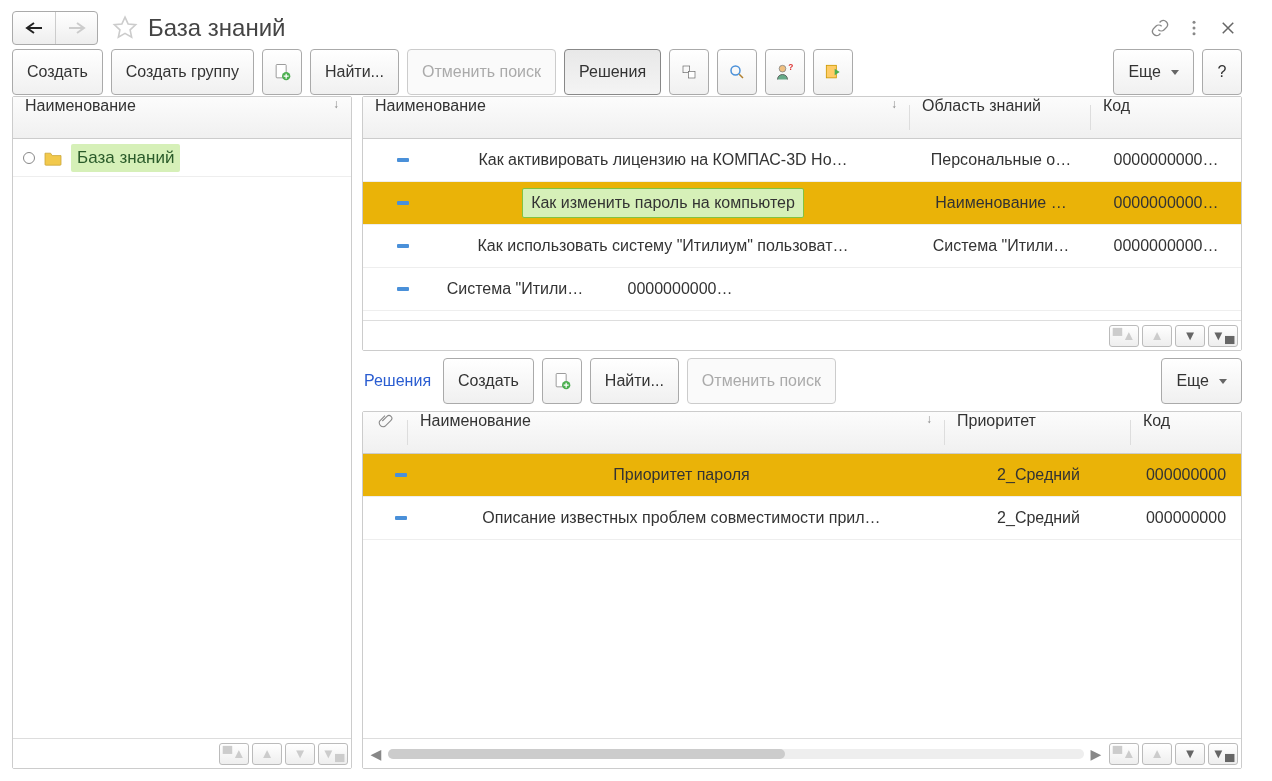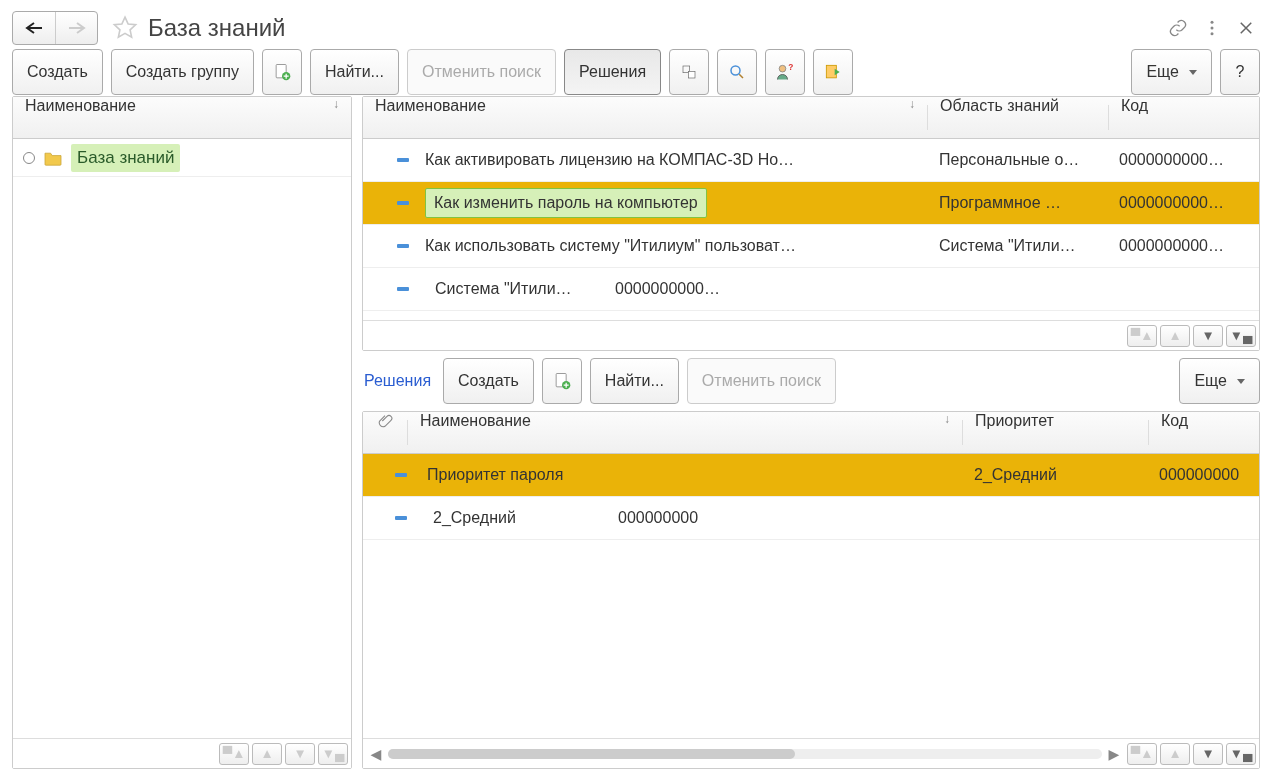--- a/index.html
+++ b/index.html
@@ -1,17 +1,17 @@
 <!DOCTYPE html>
 <html><head>
 <meta charset="utf-8">
 <style>
   * { box-sizing: border-box; }
   html, body { margin: 0; padding: 0; font-family: Arial, Helvetica, sans-serif; font-size: 14px; color: #333; background: #fff; height: 100%; }
-  .window { width: 1272px; height: 781px; padding: 8px 12px 12px 12px; display: flex; flex-direction: column; }
+  .window { width: 1272px; height: 781px; padding: 8px 30px 12px 12px; display: flex; flex-direction: column; }
   
   
   .titlebar { display: flex; align-items: center; height: 40px; gap: 6px; }
   .nav-group { display: flex; border: 1px solid #aaa; border-radius: 4px; overflow: hidden; background: linear-gradient(#fff,#eee); }
   .nav-btn { width: 42px; height: 32px; display: flex; align-items: center; justify-content: center; border: none; background: transparent; cursor: pointer; }
   .nav-btn + .nav-btn { border-left: 1px solid #ccc; }
   .nav-btn.disabled { color: #bbb; }
   .nav-btn.enabled { color: #222; font-weight: bold; }
   .star-icon { width: 26px; height: 26px; color: #ccc; margin: 0 4px 0 8px; }
   .title-text { font-size: 24px; color: #444; flex: 0 0 auto; }
@@ -39,21 +39,21 @@
   .col-sep { width: 1px; background: #ddd; height: 60%; align-self: center; }
   
   .tree-body { flex: 1; overflow: auto; }
   .tree-row { display: flex; align-items: center; height: 38px; border-bottom: 1px solid #eee; padding: 0 10px; gap: 8px; }
   .tree-radio { width: 12px; height: 12px; border: 1px solid #888; border-radius: 50%; }
   .folder-icon { width: 20px; height: 16px; display: inline-block; }
   .tree-label { background: #d6f0b8; padding: 4px 6px; border-radius: 2px; font-size: 17px; color: #2a5; color:#394; }
   .tree-label{ color:#2a5b2a; }
   
   .table-wrap { border: 1px solid #ccc; border-radius: 2px; display: flex; flex-direction: column; height: 255px; }
-  .table-body { flex: 1; overflow: auto; }
+  .table-body { flex: 1; overflow: auto; text-align: center; }
   .row { display: flex; align-items: center; height: 43px; border-bottom: 1px solid #eee; }
   .row.selected { background: #eab308; }
   .row .cell { padding: 0 10px; font-size: 16px; overflow: hidden; text-overflow: ellipsis; white-space: nowrap; }
   .marker { width: 12px; height: 4px; background: #4a90d9; display: inline-block; border-radius: 1px; margin-right: 6px; flex:0 0 12px; }
   .name-text.selected-box { border: 1px solid #82c341; background: #d6f0b8; padding: 5px 8px; border-radius: 2px; display: inline-block; }
   
   
   .list-footer { display: flex; justify-content: flex-end; gap: 3px; padding: 3px; border-top: 1px solid #ddd; background: #fff; height: 30px; align-items: center; }
   .list-footer.with-scroll { justify-content: stretch; }
   .footer-scrollbar { flex: 1; display: flex; align-items: center; gap: 6px; padding: 0 4px; }
@@ -235,21 +235,21 @@
               </div>
               <div class="cell col-name-upper" style="padding-left:0;"><span>Как активировать лицензию на КОМПАС-3D Ho…</span></div>
               <div class="cell col-region">Персональные о…</div>
               <div class="cell col-code">0000000000…</div>
             </div>
             <div class="row selected">
               <div class="marker-pad">
                 <span class="marker"></span>
               </div>
               <div class="cell col-name-upper" style="padding-left:0;"><span class="name-text selected-box">Как изменить пароль на компьютер</span></div>
-              <div class="cell col-region">Программное …</div>
+              <div class="cell col-region">Наименование …</div>
               <div class="cell col-code">0000000000…</div>
             </div>
             <div class="row">
               <div class="marker-pad">
                 <span class="marker"></span>
               </div>
               <div class="cell col-name-upper" style="padding-left:0;"><span>Как использовать систему "Итилиум" пользоват…</span></div>
               <div class="cell col-region">Система "Итили…</div>
               <div class="cell col-code">0000000000…</div>
             </div>
@@ -324,20 +324,21 @@
               </div>
               <div class="cell col-name-lower" style="padding-left:4px;">Приоритет пароля</div>
               <div class="cell col-prio">2_Средний</div>
               <div class="cell col-code2">000000000</div>
             </div>
             <div class="row">
               <div class="cell col-clip"></div>
               <div class="marker-pad-lower" style="width:16px;flex:0 0 16px;">
                 <span class="marker"></span>
               </div>
+              <div class="cell col-name-lower" style="padding-left:4px;">Описание известных проблем совместимости прил…</div>
               <div class="cell col-prio">2_Средний</div>
               <div class="cell col-code2">000000000</div>
             </div>
           </div>
         <div class="list-footer with-scroll">
           <div class="footer-scrollbar">
             <span class="scroll-arrow">◀</span>
             <div class="scroll-track">
                 <div class="scroll-thumb"></div>
               </div>

